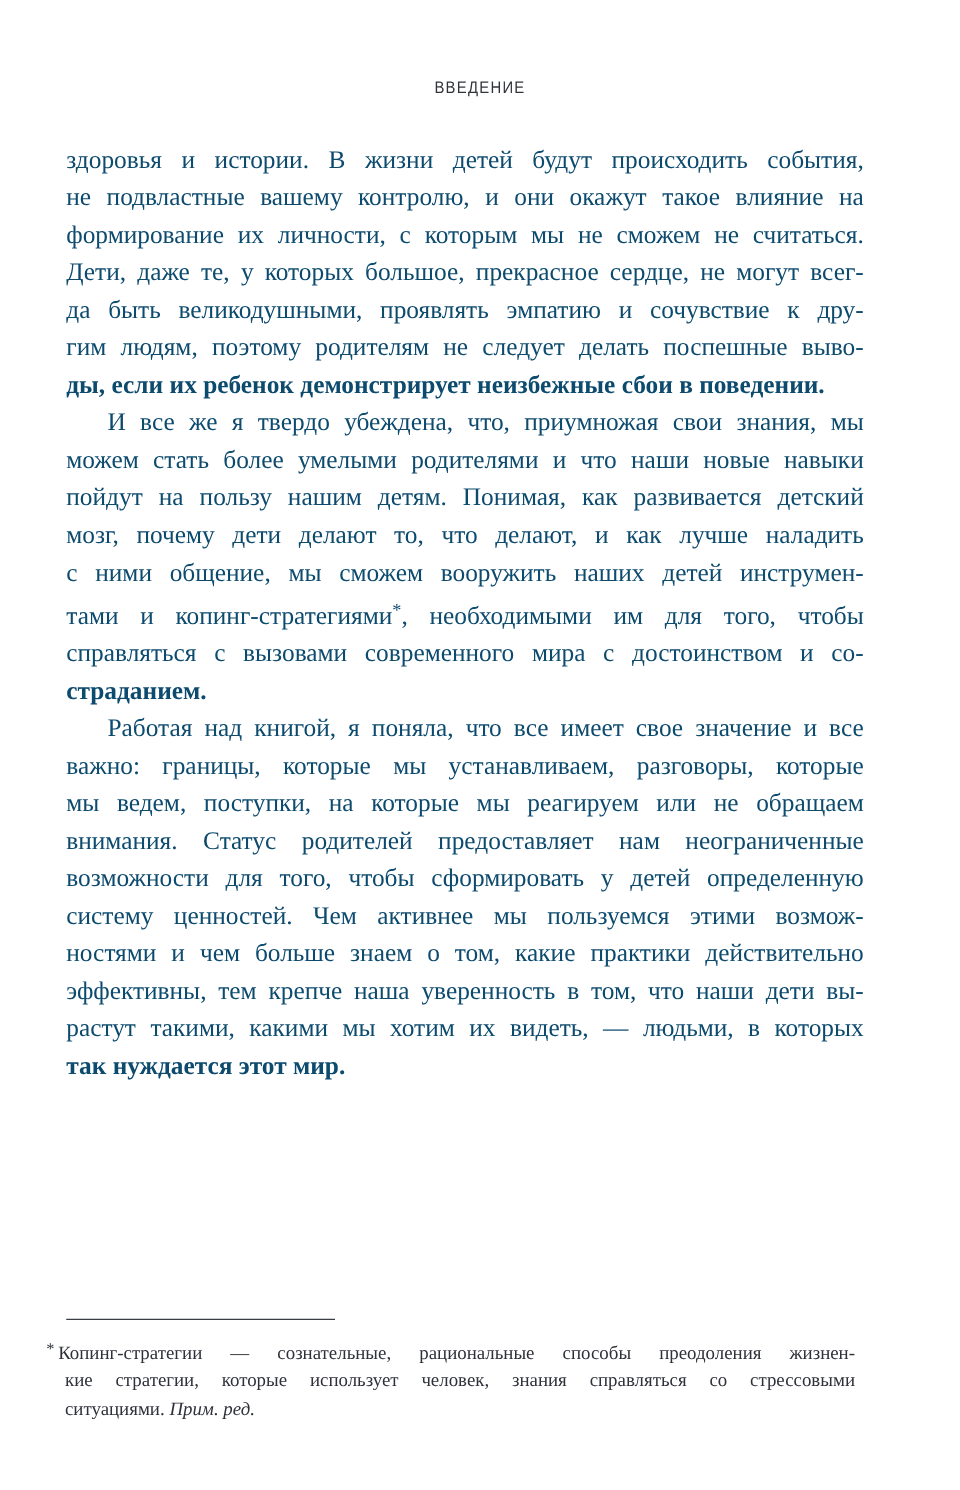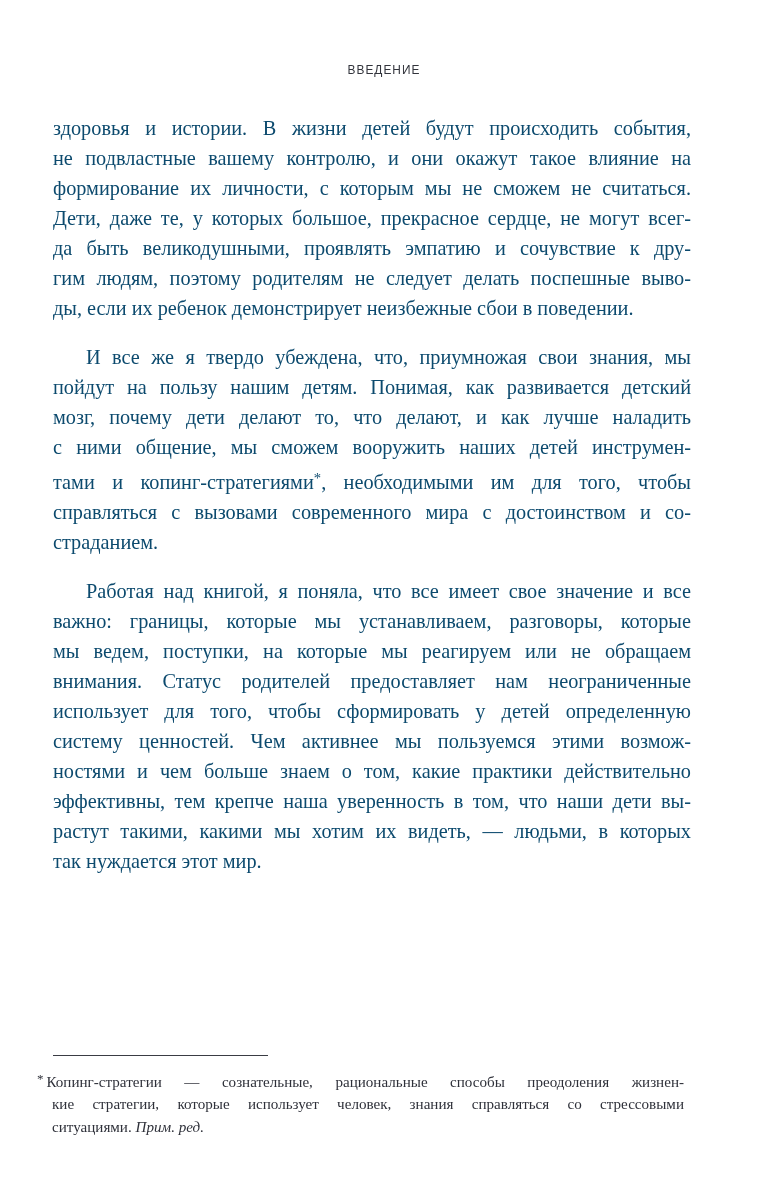--- a/index.html
+++ b/index.html
@@ -63,24 +63,24 @@
   
   .ln {
     display: block;
     text-align: justify;
     text-align-last: justify;
     white-space: pre;
   }
   .ln.last {
     text-align-last: left;
     white-space: normal;
+    font-weight: bold;
   }
   .ln.first-indent {
     text-indent: 33px;
-    margin-top: 19px;
   }
 
   
   .footnote-rule {
     position: absolute;
     left: 53px;
     top: 1055px;
     width: 215px;
     height: 0;
     border-top: 1.4px solid #3a3c44;
@@ -137,34 +137,35 @@
       <span class="ln">не подвластные вашему контролю, и они окажут такое влияние на</span>
       <span class="ln">формирование их личности, с которым мы не сможем не считаться.</span>
       <span class="ln">Дети, даже те, у которых большое, прекрасное сердце, не могут всег-</span>
       <span class="ln">да быть великодушными, проявлять эмпатию и сочувствие к дру-</span>
       <span class="ln">гим людям, поэтому родителям не следует делать поспешные выво-</span>
       <span class="ln last">ды, если их ребенок демонстрирует неизбежные сбои в поведении.</span>
     </p>
 
     <p class="para">
       <span class="ln first-indent">И все же я твердо убеждена, что, приумножая свои знания, мы</span>
+      <span class="ln">можем стать более умелыми родителями и что наши новые навыки</span>
       <span class="ln">пойдут на пользу нашим детям. Понимая, как развивается детский</span>
       <span class="ln">мозг, почему дети делают то, что делают, и как лучше наладить</span>
       <span class="ln">с ними общение, мы сможем вооружить наших детей инструмен-</span>
       <span class="ln">тами и копинг-стратегиями<span class="sup-star">*</span>, необходимыми им для того, чтобы</span>
       <span class="ln">справляться с вызовами современного мира с достоинством и со-</span>
       <span class="ln last">страданием.</span>
     </p>
 
     <p class="para">
       <span class="ln first-indent">Работая над книгой, я поняла, что все имеет свое значение и все</span>
       <span class="ln">важно: границы, которые мы устанавливаем, разговоры, которые</span>
       <span class="ln">мы ведем, поступки, на которые мы реагируем или не обращаем</span>
       <span class="ln">внимания. Статус родителей предоставляет нам неограниченные</span>
-      <span class="ln">использует для того, чтобы сформировать у детей определенную</span>
+      <span class="ln">возможности для того, чтобы сформировать у детей определенную</span>
       <span class="ln">систему ценностей. Чем активнее мы пользуемся этими возмож-</span>
       <span class="ln">ностями и чем больше знаем о том, какие практики действительно</span>
       <span class="ln">эффективны, тем крепче наша уверенность в том, что наши дети вы-</span>
       <span class="ln">растут такими, какими мы хотим их видеть, — людьми, в которых</span>
       <span class="ln last">так нуждается этот мир.</span>
     </p>
 
   </div>
 
   <div class="footnote-rule"></div>

